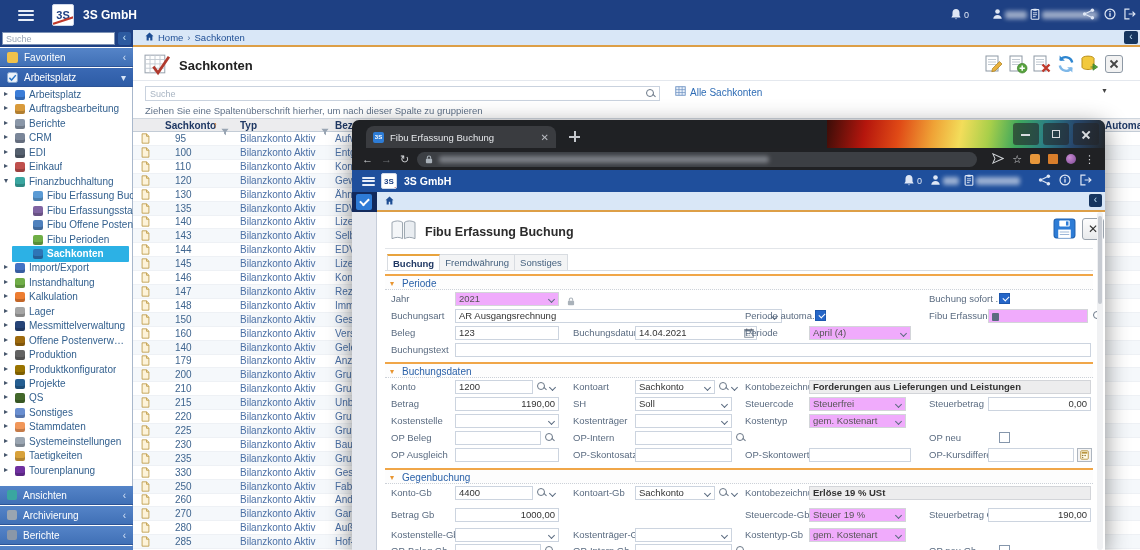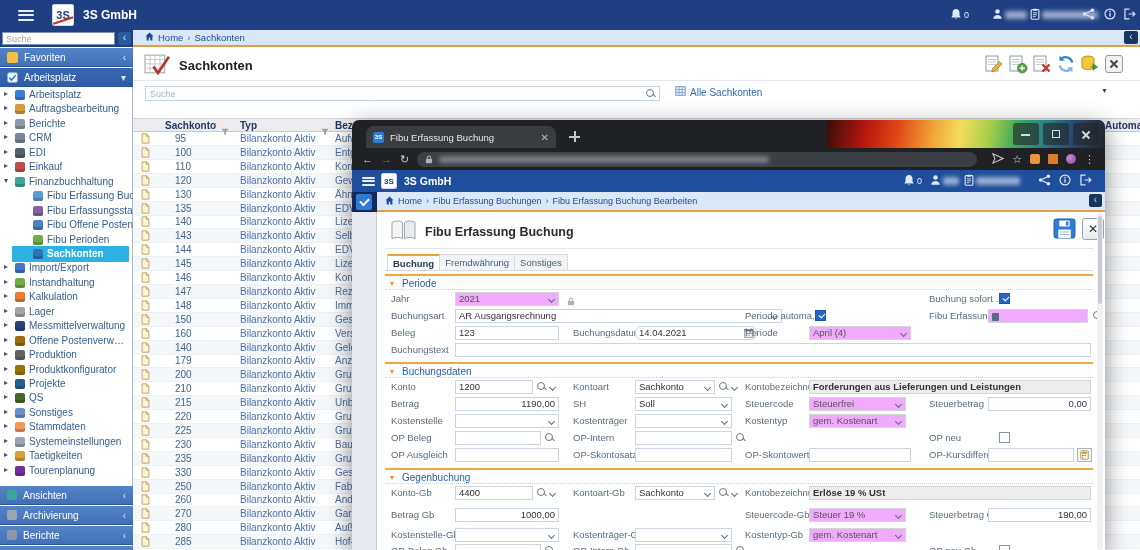--- a/index.html
+++ b/index.html
@@ -412,20 +412,21 @@
   <input id="list-search" placeholder="Suche" style="">
   <span class="magico" style="position:absolute;left:513px;top:42px"></span>
   <div id="view-sel">
     <span><svg width="11" height="10" viewBox="0 0 12 11">
           <rect x=".8" y=".8" width="10.4" height="9.4" fill="#eaf1fa" stroke="#6f94c4"></rect>
           <path d="M.8 4h10.4M.8 7.2h10.4M4.3.8v9.4M7.8.8v9.4" stroke="#6f94c4" stroke-width=".8"></path>
         </svg></span>
     <span>Alle Sachkonten</span>
   </div>
   <span id="col-menu">▼</span>
+  <div id="group-hint">Ziehen Sie eine Spaltenüberschrift hierher, um nach dieser Spalte zu gruppieren</div>
   <div id="thead">
       <span class="hcell" style="left: 32px;">Sachkonto</span>
       <span class="hcell" style="left: 107px;">Typ</span>
       <span class="hcell" style="left: 202px;">Bezeichnung 1</span>
       <span class="hcell" style="left: 357px;">Bezeichnung 2</span>
       <span class="hcell" style="left: 555px;">Suchbegriff</span>
       <span class="hcell" style="left: 772px;">Währung</span>
       <span class="hcell" style="left: 815px;">Sammelkonto</span>
       <span class="hcell" style="left: 880px;">Manuell buchbar</span>
       <span class="hcell" style="left: 972px;">Automat</span>
@@ -824,21 +825,20 @@
           </svg></span>
       </span>
   </div>
   <div id="o-crumb-rail">
     <span id="o-rail-ico"></span>
   </div>
   <div id="o-crumb">
     <span style="margin-right:4px;color:#1d4d94"><svg width="9" height="9" viewBox="0 0 10 10">
           <path d="M5 .6.6 4.6h1.2v4.8h2.4v-3h1.6v3h2.4V4.6h1.2z" fill="currentColor"></path>
         </svg></span>
-    <span id="o-crumb-items"><span>Home</span><span class="crumb-sep">›</span><span>Fibu Erfassung Buchungen</span><span class="crumb-sep">›</span><span>Fibu Erfassung Buchung Bearbeiten</span></span>
     <span class="coll-box">‹</span>
   </div>
   <div id="o-rail-body"></div>
 
   <div id="o-form">
     <span id="f-book"><svg width="27" height="23" viewBox="0 0 28 24">
           <path d="M2 3.5C6 1.5 10 1.5 13 3.5v17C10 18.7 6 18.7 2 20.5z" fill="#f4f6f8" stroke="#97a1ab"></path>
           <path d="M26 3.5C22 1.5 18 1.5 15 3.5v17c3-1.8 7-1.8 11 0z" fill="#e9edf1" stroke="#97a1ab"></path>
         </svg></span>
     <div id="f-title">Fibu Erfassung Buchung</div>
@@ -885,21 +885,21 @@
         <div class="lbl" style="left: 552px; top: 97px;">Fibu Erfassungs...</div>
         <div class="inp dis" style="width: 100px; left: 611px; top: 97px;">
           <span class="inner-ico"></span>
         </div>
         <div class="magbtn" style="left: 714px; top: 97px;">
           <span class="magico"></span>
         </div>
         <div class="lbl" style="left: 14px; top: 114px;">Beleg</div>
         <div class="inp" style="width: 104px; left: 78px; top: 114px;">123</div>
         <div class="lbl" style="left: 196px; top: 114px;">Buchungsdatum</div>
-        <div class="inp" style="width: 122px; left: 258px; top: 114px; border-radius: 6px;">14.04.2021<span style="position: absolute; right: 2px; top: 1px;"><svg width="10" height="10" viewBox="0 0 11 11">
+        <div class="inp" style="width: 122px; left: 258px; top: 114px;">14.04.2021<span style="position: absolute; right: 2px; top: 1px;"><svg width="10" height="10" viewBox="0 0 11 11">
               <rect x=".8" y="1.6" width="9.4" height="8.6" fill="#fff" stroke="#7e8b99"></rect>
               <rect x=".8" y="1.6" width="9.4" height="2.2" fill="#7e8b99"></rect>
               <path d="M3 .6v2M8 .6v2" stroke="#556" stroke-width="1"></path>
               <path d="M2.4 6h2M4.9 6h2M7.4 6h1.4M2.4 8h2M4.9 8h2" stroke="#9aa5b0" stroke-width="1"></path>
             </svg></span></div>
         <div class="lbl" style="left: 368px; top: 114px;">Periode</div>
         <div class="inp dis" style="width: 102px; padding-right: 12px; left: 432px; top: 114px;">April (4)<span class="ddc"></span></div>
         <div class="lbl" style="left: 14px; top: 131px;">Buchungstext</div>
         <div class="inp" style="width: 636px; left: 78px; top: 131px;"></div>
         <div class="lbl" style="left: 14px; top: 168px;">Konto</div>

